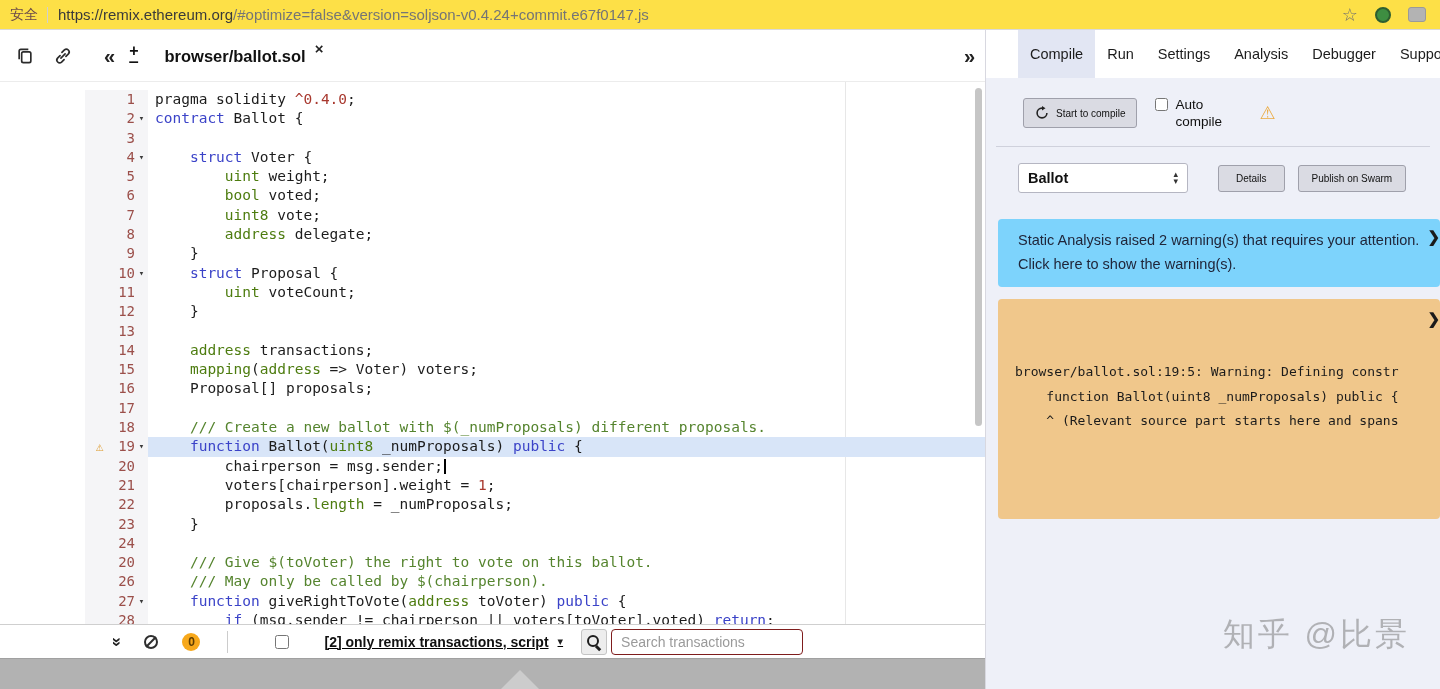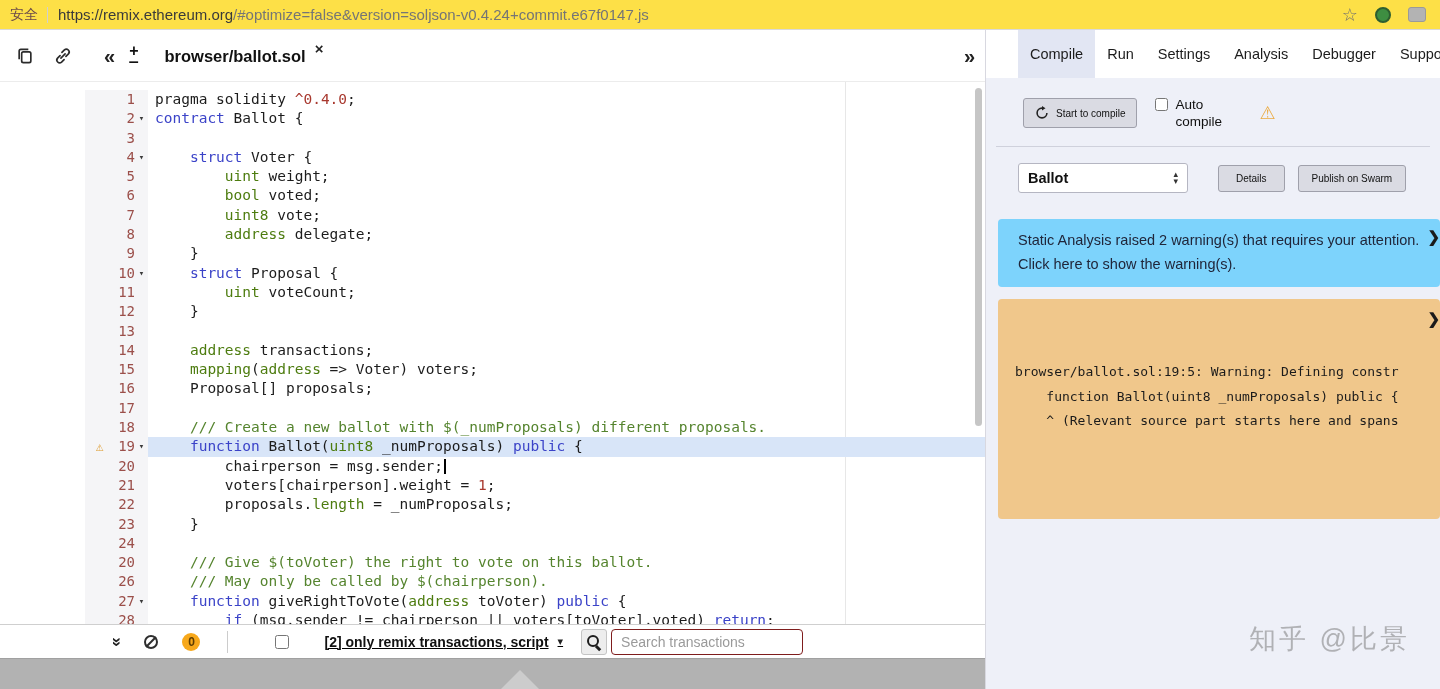--- a/index.html
+++ b/index.html
@@ -96,21 +96,21 @@
   .sel-arrows { display:flex; flex-direction:column; line-height:7px; }
   .sel-arrows span { font-size:9px; color:#333; }
   .btn-details { margin-left:30px; padding:7px 17px; }
   .btn-publish { margin-left:13px; padding:7px 13px; }
 
   .analysis-notice { margin:26px -10px 0 2px; background:#7dd3fc; color:#20263a; border-radius:4px; padding:9px 14px 11px 20px; font-size:14.5px; line-height:24px; position:relative; cursor:pointer; }
   .notice-chev { position:absolute; right:0px; top:6px; font-size:15px; font-weight:bold; color:#1a1a1a; }
   .compiler-warning { margin:12px -10px 0 2px; background:#f0c78b; border-radius:4px; padding:12px 8px 12px 17px; font-family:"DejaVu Sans Mono", monospace; font-size:13px; line-height:24.5px; color:#1b1b1b; white-space:pre; overflow:hidden; position:relative; cursor:pointer; }
   .warn-chev { position:absolute; right:0px; top:8px; font-size:15px; font-weight:bold; color:#1a1a1a; font-family:"Liberation Sans",sans-serif; }
 
-  .watermark { position:absolute; right:30px; bottom:32px; font-size:27px; letter-spacing:3px; color:rgba(125,125,125,0.55); z-index:20; pointer-events:none;text-align:center; }
+  .watermark { position:absolute; right:30px; bottom:32px; font-size:32px; letter-spacing:3px; color:rgba(125,125,125,0.55); z-index:20; pointer-events:none;text-align:center; }
 </style>
 </head>
 <body>
 
 <div class="browser-bar">
   <span class="sec-label">安全</span>
   <span class="bar-divider"></span>
   <div class="url">
     <span class="origin">https://remix.ethereum.org</span><span class="path">/#optimize=false&amp;version=soljson-v0.4.24+commit.e67f0147.js</span>
   </div>

